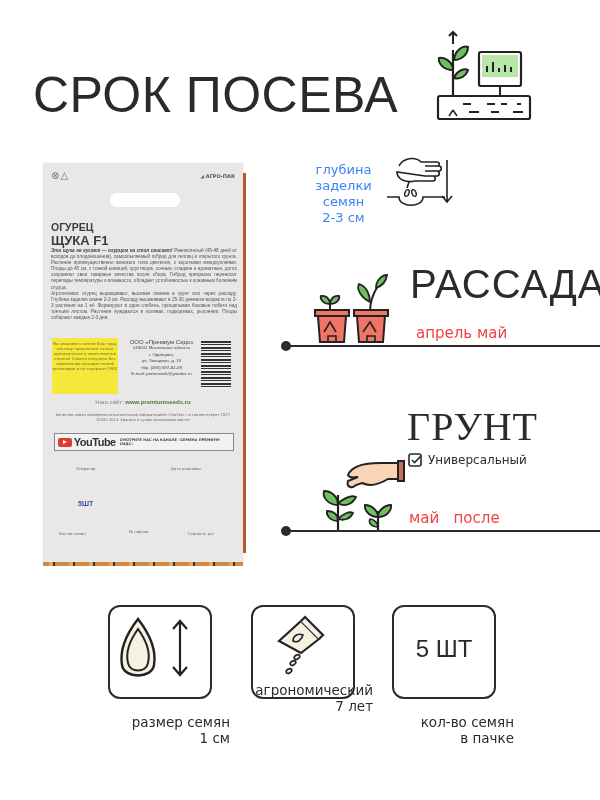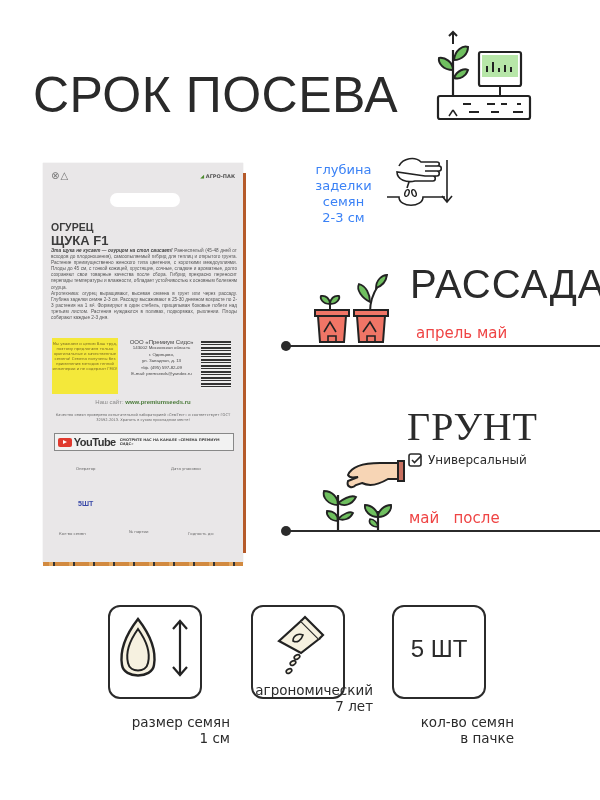--- a/index.html
+++ b/index.html
@@ -42,21 +42,21 @@
   .depth-text { left:296px; top:162px; width:95px; text-align:center; font-size:13px; line-height:16px; color:#3b82f6; }
   #depth-icon { left:385px; top:152px; width:75px; height:68px; }
 
   
   .section-title { font-family:"Liberation Sans", sans-serif; font-size:40px; color:#2b2b2b; letter-spacing:1px; line-height:40px; }
   .months { font-size:15px; color:#ef4444; }
   .timeline { height:2px; background:#2b2b2b; }
   .dot { width:10px; height:10px; border-radius:50%; background:#2b2b2b; }
 
   
-  .card { width:94px; height:94px; border:2.5px solid #2b2b2b; border-radius:12px; box-sizing:border-box; }
+  .card { width:104px; height:94px; border:2.5px solid #2b2b2b; border-radius:12px; box-sizing:border-box; }
   .card-label { width:150px; text-align:right; font-size:13.5px; line-height:16px; color:#2b2b2b; }
   .qty { font-family:"Liberation Sans", sans-serif; font-size:24px; width:100%; text-align:center; margin-top:28px; }
 </style>
 </head>
 <body>
 
 <div id="page-title" class="abs">СРОК ПОСЕВА</div>
 <svg id="header-icon" class="abs" viewBox="0 0 100 92">
   <path d="M18 2 L18 14 M14 6 L18 2 L22 6" stroke="#222" stroke-width="2" fill="none"></path>
   <path d="M18 80 L18 20" stroke="#222" stroke-width="2.2" fill="none"></path>

